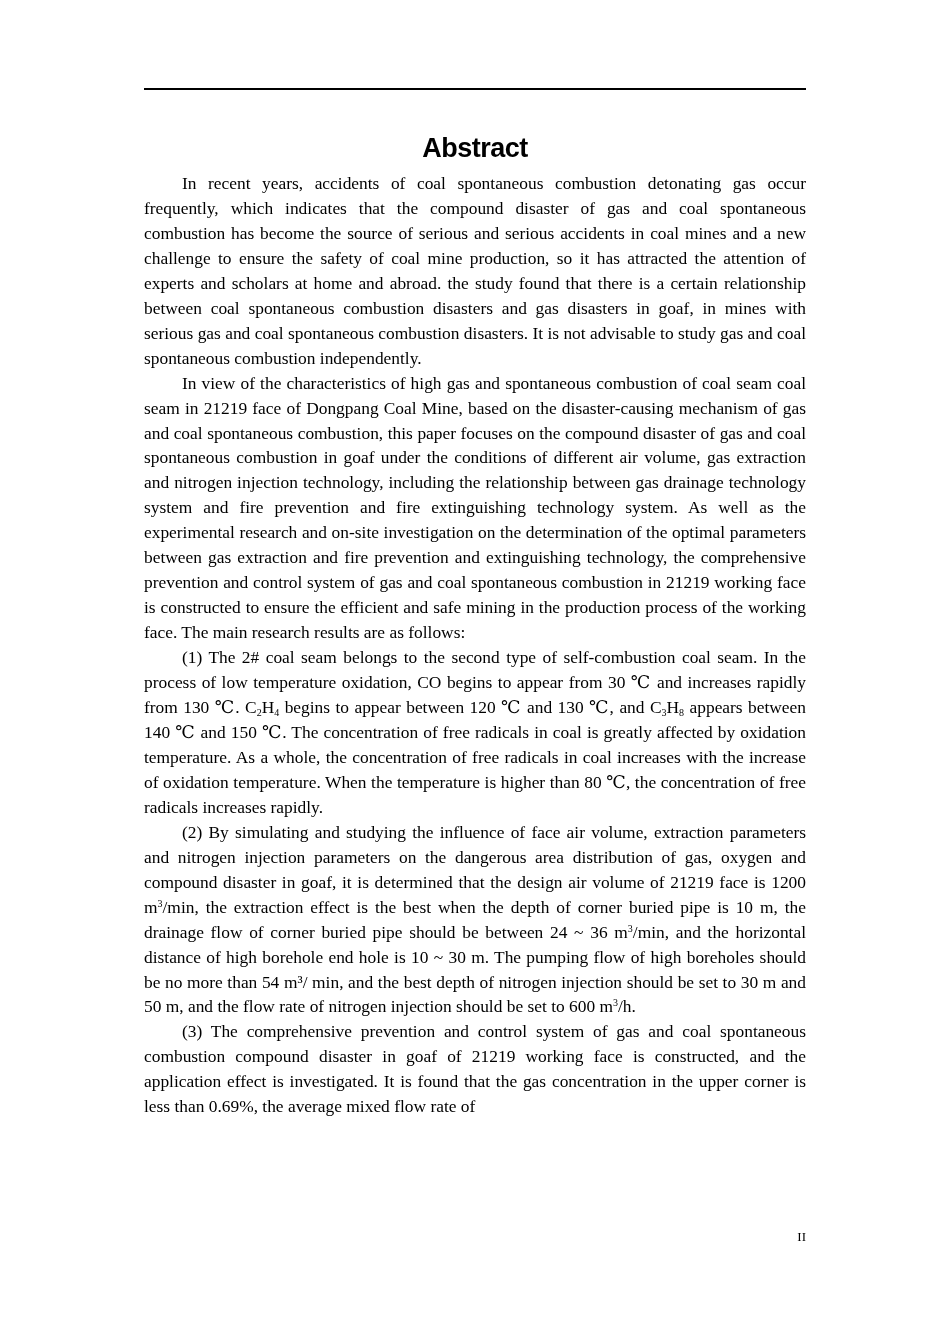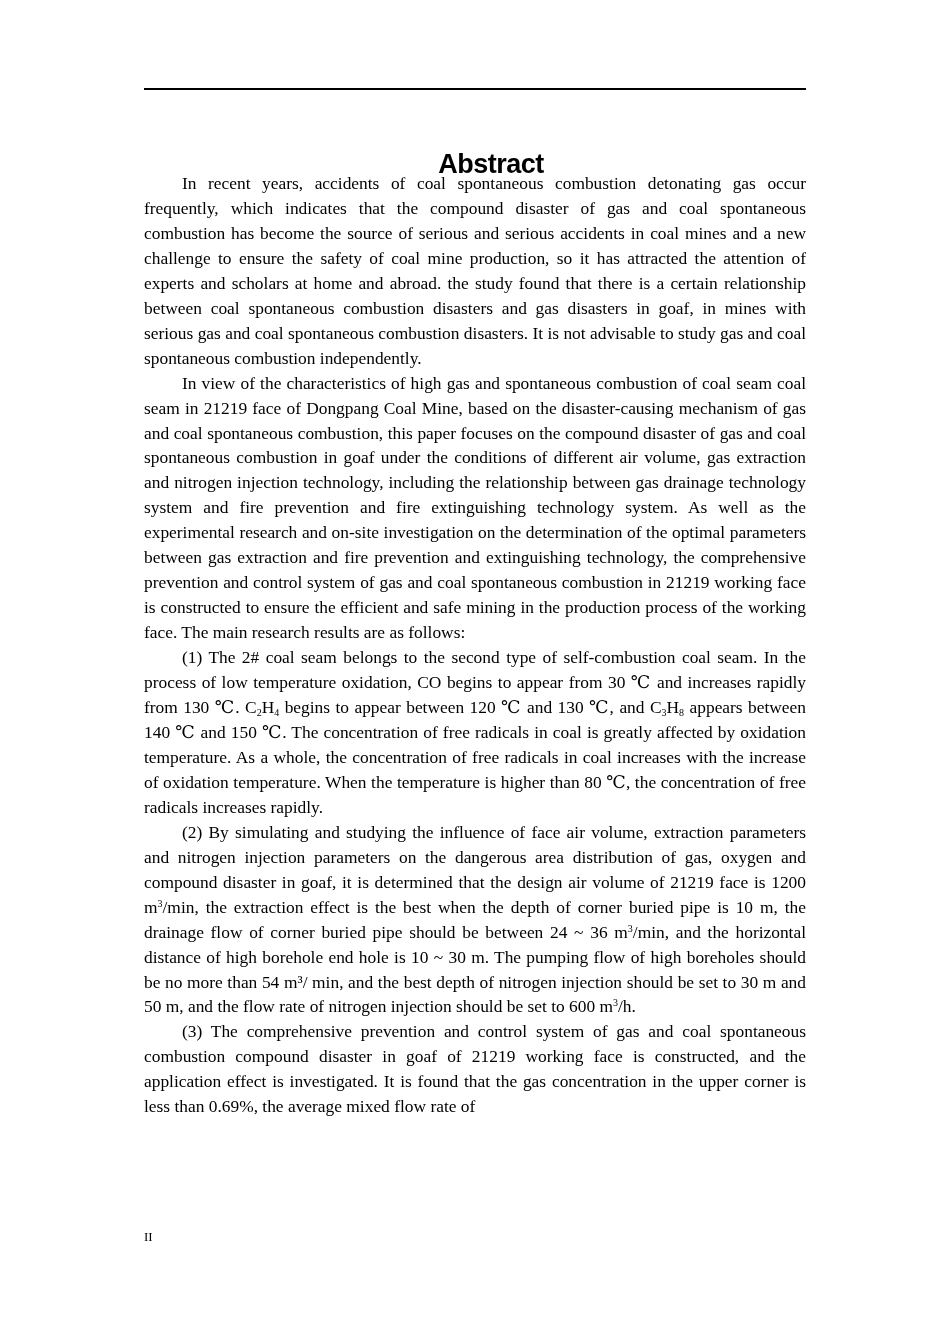--- a/index.html
+++ b/index.html
@@ -60,33 +60,33 @@
       font-size: 10px;
       line-height: 0;
     }
     .para sub { vertical-align: -3px; }
     .para sup { vertical-align: 6px; }
     .page-number {
       position: absolute;
       left: 144px;
       top: 1228px;
       width: 662px;
-      text-align: left;
+      text-align: right;
       font-family: "Liberation Serif", "DejaVu Serif", serif;
       font-size: 13px;
       line-height: 18px;
     }
   </style>
 </head>
 <body>
 
 <div class="page">
   <div class="header-rule"></div>
 
-  <h1 class="title" style="margin:16px;">Abstract</h1>
+  <h1 class="title" style="margin:0;">Abstract</h1>
 
   <div class="body-text">
     <p class="para">In recent years, accidents of coal spontaneous combustion detonating gas occur frequently, which indicates that the compound disaster of gas and coal spontaneous combustion has become the source of serious and serious accidents in coal mines and a new challenge to ensure the safety of coal mine production, so it has attracted the attention of experts and scholars at home and abroad. the study found that there is a certain relationship between coal spontaneous combustion disasters and gas disasters in goaf, in mines with serious gas and coal spontaneous combustion disasters. It is not advisable to study gas and coal spontaneous combustion independently.</p>
     <p class="para">In view of the characteristics of high gas and spontaneous combustion of coal seam coal seam in 21219 face of Dongpang Coal Mine, based on the disaster-causing mechanism of gas and coal spontaneous combustion, this paper focuses on the compound disaster of gas and coal spontaneous combustion in goaf under the conditions of different air volume, gas extraction and nitrogen injection technology, including the relationship between gas drainage technology system and fire prevention and fire extinguishing technology system. As well as the experimental research and on-site investigation on the determination of the optimal parameters between gas extraction and fire prevention and extinguishing technology, the comprehensive prevention and control system of gas and coal spontaneous combustion in 21219 working face is constructed to ensure the efficient and safe mining in the production process of the working face. The main research results are as follows:</p>
     <p class="para">(1) The 2# coal seam belongs to the second type of self-combustion coal seam. In the process of low temperature oxidation, CO begins to appear from 30 ℃ and increases rapidly from 130 ℃. C<sub>2</sub>H<sub>4</sub> begins to appear between 120 ℃ and 130 ℃, and C<sub>3</sub>H<sub>8</sub> appears between 140 ℃ and 150 ℃. The concentration of free radicals in coal is greatly affected by oxidation temperature. As a whole, the concentration of free radicals in coal increases with the increase of oxidation temperature. When the temperature is higher than 80 ℃, the concentration of free radicals increases rapidly.</p>
     <p class="para">(2) By simulating and studying the influence of face air volume, extraction parameters and nitrogen injection parameters on the dangerous area distribution of gas, oxygen and compound disaster in goaf, it is determined that the design air volume of 21219 face is 1200 m<sup>3</sup>/min, the extraction effect is the best when the depth of corner buried pipe is 10 m, the drainage flow of corner buried pipe should be between 24 ~ 36 m<sup>3</sup>/min, and the horizontal distance of high borehole end hole is 10 ~ 30 m. The pumping flow of high boreholes should be no more than 54 m³/ min, and the best depth of nitrogen injection should be set to 30 m and 50 m, and the flow rate of nitrogen injection should be set to 600 m<sup>3</sup>/h.</p>
     <p class="para">(3) The comprehensive prevention and control system of gas and coal spontaneous combustion compound disaster in goaf of 21219 working face is constructed, and the application effect is investigated. It is found that the gas concentration in the upper corner is less than 0.69%, the average mixed flow rate of</p>
   </div>
 
   <div class="page-number">II</div>

